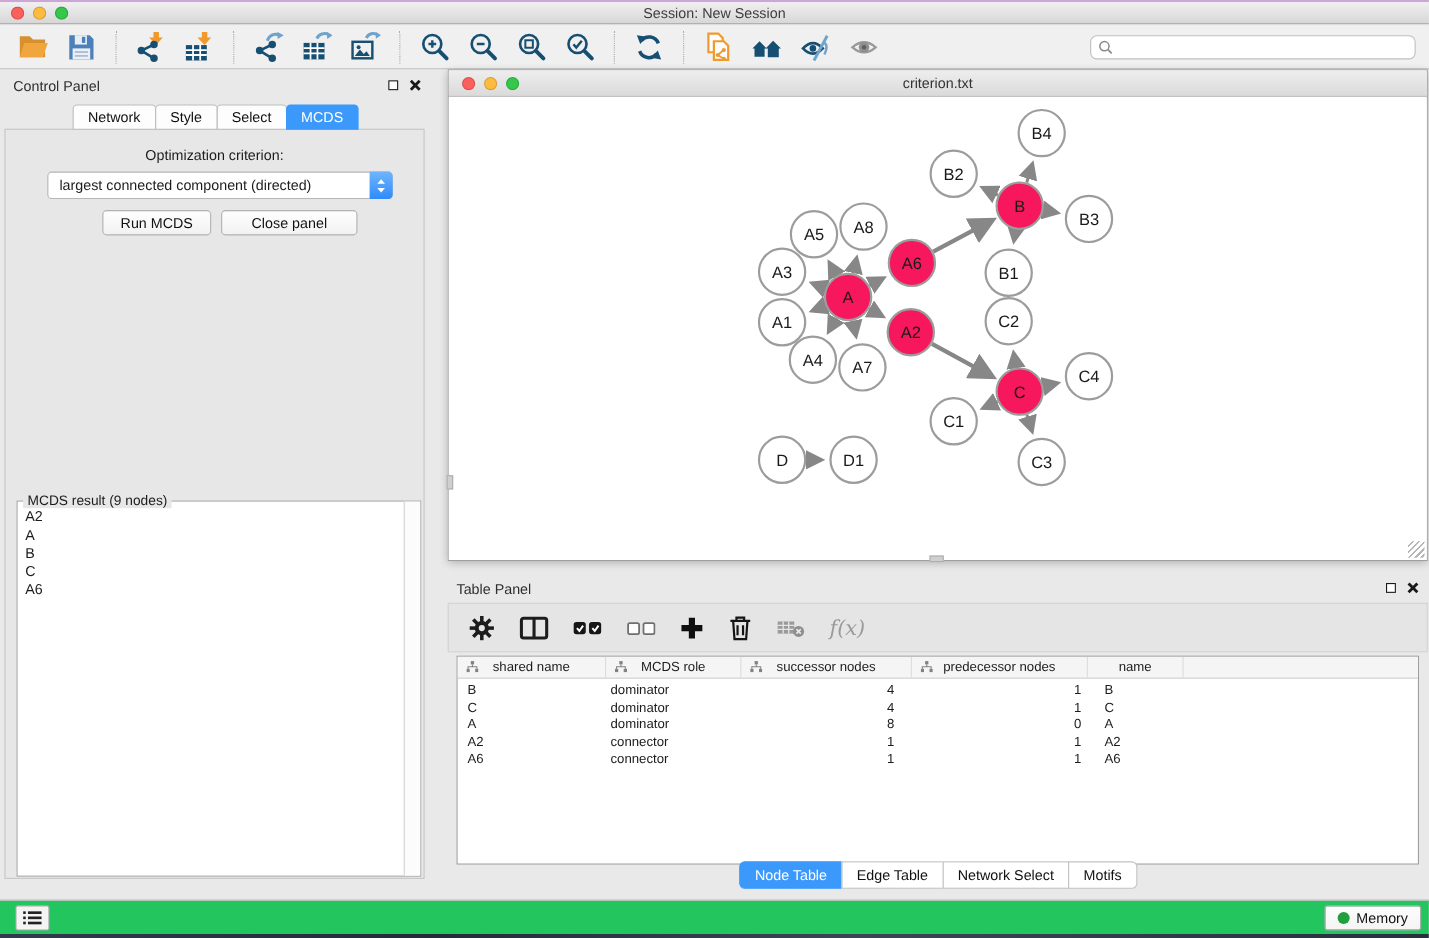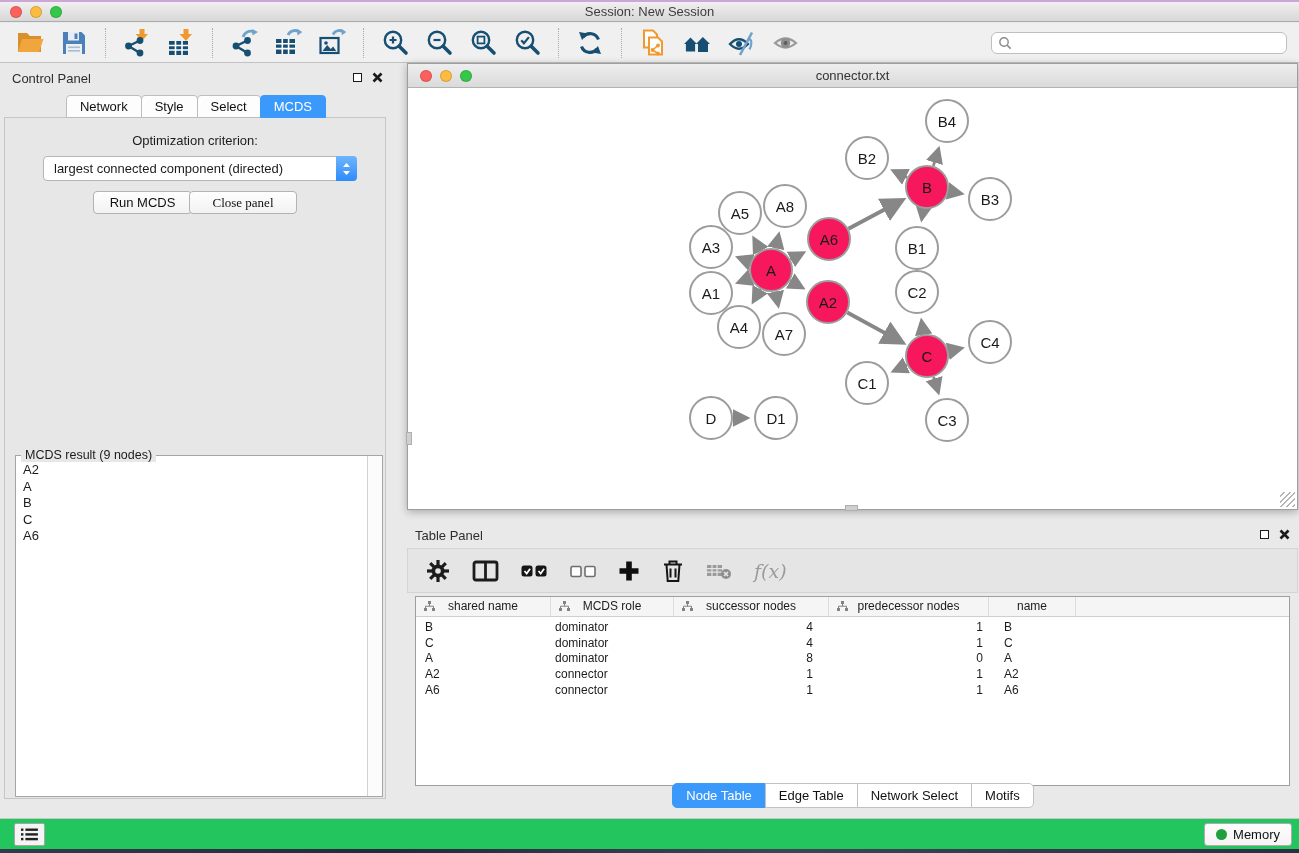--- a/index.html
+++ b/index.html
@@ -44,21 +44,21 @@
   .opt-label { position:absolute; top:15px; left:0; right:0; text-align:center; font-size:13px; }
   .dropdown { position:absolute; left:38px; top:38px; width:314px; height:25px; background:#fff;
     border:1px solid #B6B6B6; border-radius:4px; display:flex; align-items:center; }
   .dropdown-value { flex:1; font-size:13px; padding-left:10px; white-space:nowrap; overflow:hidden; }
   .dropdown-stepper { width:21px; height:25px; margin:-1px -1px -1px 0; background:linear-gradient(#6FB5FE,#2E8BFA);
     border-radius:0 4px 4px 0; display:flex; align-items:center; justify-content:center; }
   .mac-btn { position:absolute; height:23px; background:linear-gradient(#FEFEFE,#F2F2F2);
     border:1px solid #B3B3B3; border-radius:4px; font-size:13px; color:#111;
     display:flex; align-items:center; justify-content:center; }
   .btn-run { left:88px; top:73px; width:99px; }
-  .btn-close { left:184px; top:73px; width:108px;font-family:Liberation Serif, serif; }
+  .btn-close { left:196px; top:73px; width:124px; }
   .result-box { position:absolute; left:10px; top:337px; width:368px; height:342px;
     background:#fff; border:1px solid #A5A5A5; }
   .result-legend { position:absolute; top:-8px; left:5px; background:#E7E7E7; padding:0 4px; font-size:12.5px; }
   .result-list { position:absolute; top:4px; left:0; right:16px; bottom:2px; overflow:hidden; padding:2px 7px; }
   .result-item { font-size:13px; line-height:16.5px; }
   .result-scrollbar { position:absolute; top:0; right:0; bottom:0; width:15px;
     background:#FCFCFC; border-left:1px solid #D2D2D2; }
 
   
   .nw { position:absolute; left:407px; top:63px; width:891px; height:447px; background:#fff;
@@ -325,21 +325,21 @@
   </div>
 </div>
 
 <div class="nw">
   <div class="nw-titlebar">
     <div class="traffic">
       <span class="light red"></span>
       <span class="light yellow"></span>
       <span class="light green"></span>
     </div>
-    <div class="nw-title-text">connector.txt</div>
+    <div class="nw-title-text">criterion.txt</div>
   </div>
   <div class="nw-canvas">
     <svg id="graph" width="889" height="422" viewBox="0 0 889 422">
         <defs>
           <marker id="ah" viewBox="0 0 10 10" refX="7" refY="5" markerWidth="6.5" markerHeight="6.5" orient="auto">
             <path d="M0 0 L10 5 L0 10 z" fill="#878787"></path>
           </marker>
         </defs>
         <line x1="342.4575854193549" y1="188.87459225591394" x2="331.94612963636354" y2="192.90398363939397" stroke="#878787" stroke-width="2.7" marker-end="url(#ah)"></line>
         <line x1="342.4575854193549" y1="173.12540774408606" x2="331.94612963636354" y2="169.09601636060603" stroke="#878787" stroke-width="2.7" marker-end="url(#ah)"></line>

